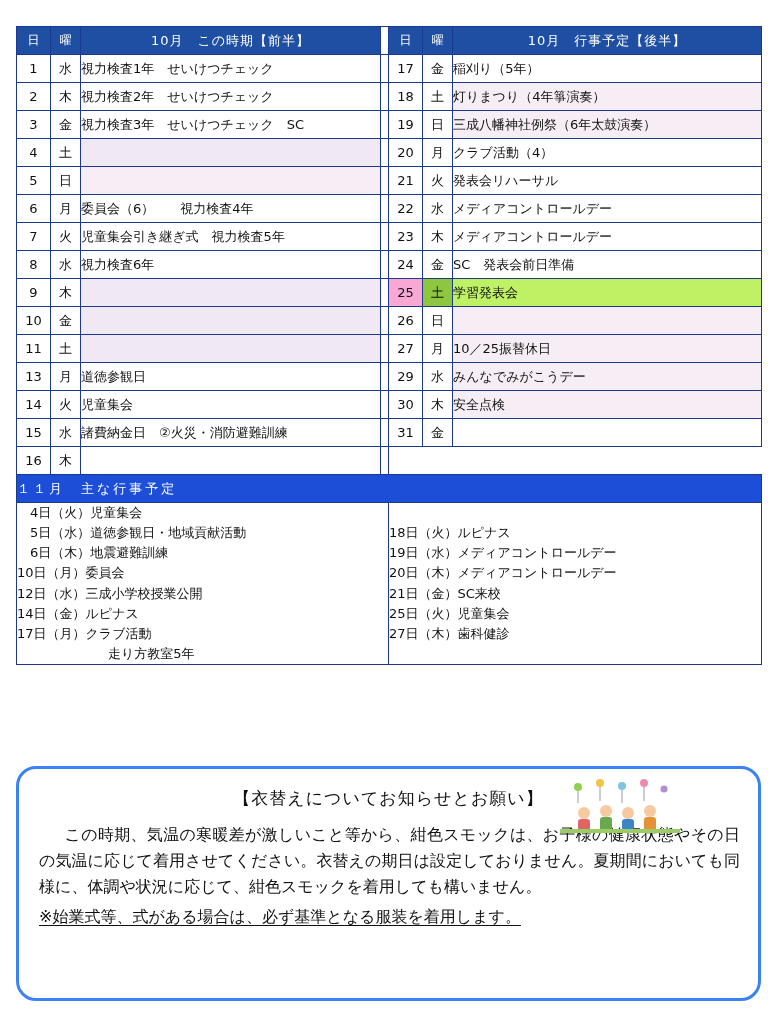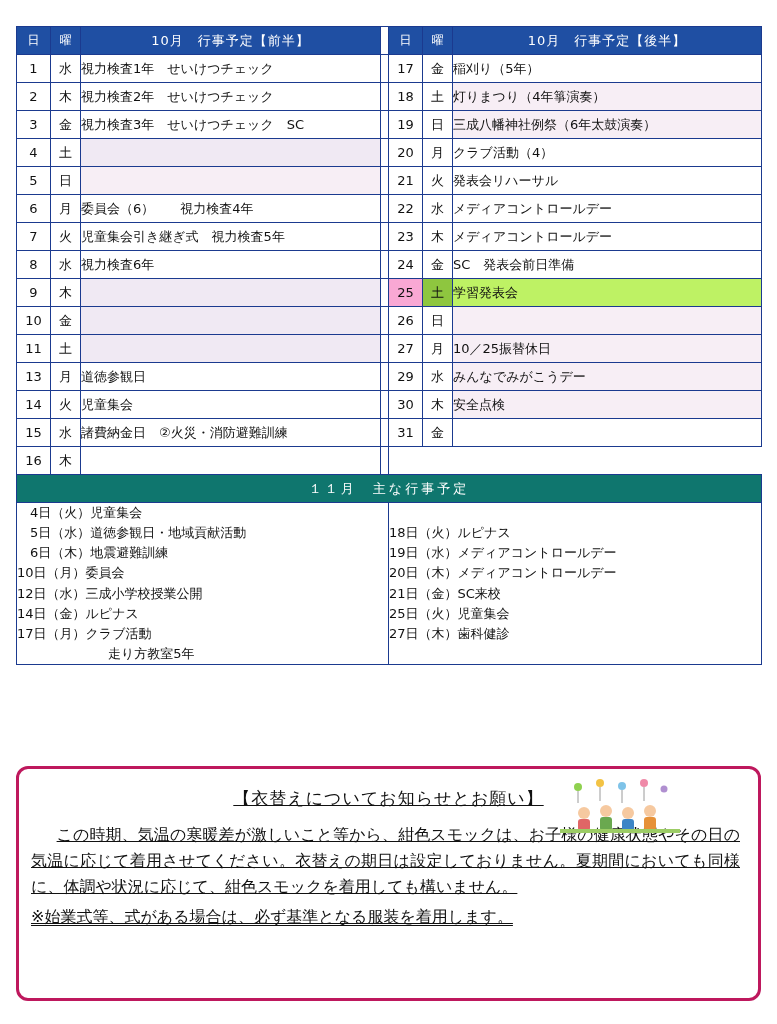--- a/index.html
+++ b/index.html
@@ -33,42 +33,41 @@
   .ev{padding-left:6px;background:#ffffff;font-size:13px;}
   .ev.lav{background:#f0e9f3;}
   .ev.pink{background:#f7eef5;margin-top:8px;}
   .ev.green{background:#bef264;}
   .daynum.green{background:#f9a8d4;}
   .dow.green{background:#8ec63f;}
   td.spacer{border:none;background:#ffffff;width:8px;}
 
   
   .nov-band{
-    background:#0f766e;color:#fff;text-align:center;
+    background:#1d4ed8;color:#fff;text-align:left;
     font-size:15px;letter-spacing:3px;height:28px;
   }
   .nov-cell{
     vertical-align:top;padding:8px 4px 10px 10px;font-size:14px;line-height:1.55;
     background:#ffffff;height:auto;
   }
   .nov-cell div{white-space:pre;}
 
   
   .notice{
     position:absolute;left:16px;top:766px;width:745px;height:235px;
     box-sizing:border-box;
-    border:3px solid #be185d;border-radius:12px;
+    border:3px solid #3b82f6;border-radius:20px;
     background:#ffffff;
-    text-decoration:underline;
   }
   .notice-title{
     text-align:center;font-size:17px;margin-top:18px;letter-spacing:1px;
   }
   .notice-body{
-    margin:12px 18px 0 12px;font-size:16px;line-height:1.62;text-align:justify;
+    margin:12px 18px 0 20px;font-size:16px;line-height:1.62;text-align:justify;
   }
   .notice-body p{margin:0;}
   .indent{text-indent:1.6em;}
   .underline{text-decoration:underline;text-underline-offset:3px;}
   .ill{
     position:absolute;right:78px;top:8px;width:120px;height:56px;
   }
 </style>
 </head>
 <body>
@@ -83,21 +82,21 @@
           <col style="width:300px">
         <col style="width:8px">
         <col style="width:34px">
           <col style="width:30px">
           <col style="width:309px">
       </colgroup>
       <tbody id="cal-body">
         <tr>
           <th class="hdr small">日</th>
           <th class="hdr small">曜</th>
-          <th class="hdr">10月　行事予定【前半】</th>
+          <th class="hdr">10月　この時期【前半】</th>
           <td class="spacer"></td>
           <th class="hdr small">日</th>
           <th class="hdr small">曜</th>
           <th class="hdr">10月　行事予定【後半】</th>
         </tr>
       <tr>
             <td class="daynum">1</td>
             <td class="dow">水</td>
             <td class="ev">視力検査1年　せいけつチェック</td>
             <td class="spacer"></td>

